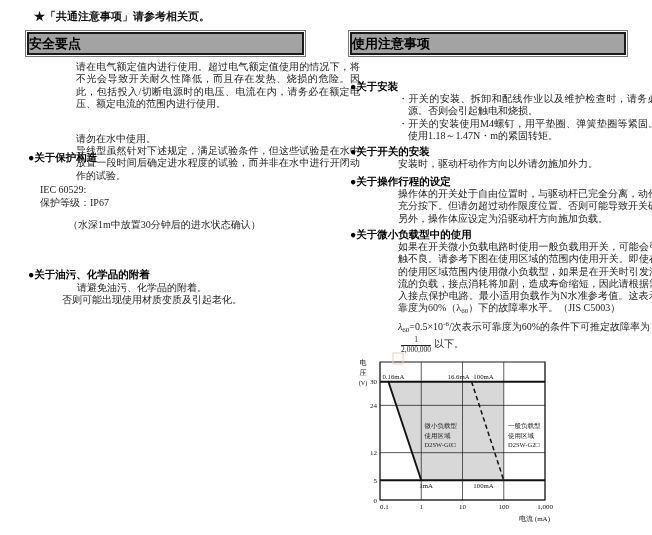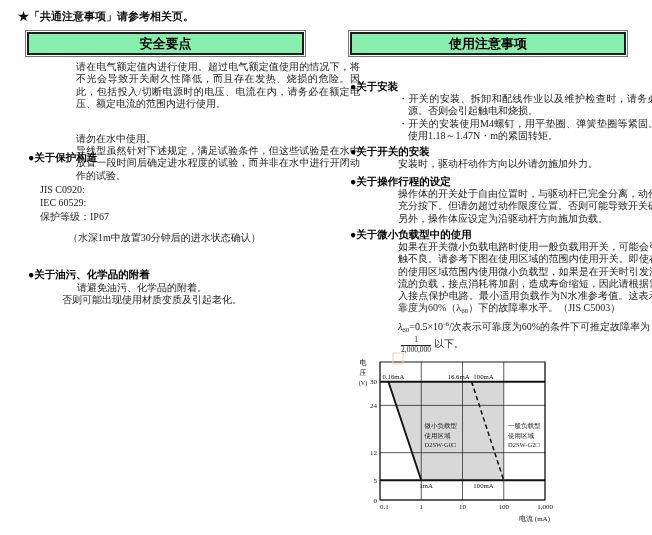--- a/index.html
+++ b/index.html
@@ -7,50 +7,49 @@
     width:652px;height:535px;position:relative;background:#ffffff;
     font-family:"Liberation Serif","DejaVu Serif",serif;
     color:#1f1f1f; overflow:hidden;
   }
   .abs{position:absolute;}
   .txt{font-size:10px;line-height:12.3px;text-align:justify;color:#222;margin-left:48px;}
   .reftxt{font-size:10px;line-height:13.4px;color:#222;}
   .h{font-weight:bold;font-size:10.5px;color:#000;line-height:12px;}
   .note{font-weight:bold;font-size:11px;color:#111;}
   .hdrbox{
-    box-sizing:border-box;height:23px;background:#86efac;
+    box-sizing:border-box;height:23px;background:#a3a3a3;
     border:2px solid #1b1b1b;outline:1px solid #777;outline-offset:1px;
-    text-align:center;font-weight:bold;font-size:13px;line-height:19px;color:#000;
+    font-weight:bold;font-size:13px;line-height:19px;color:#000;
   }
   .hang{padding-left:10px;text-indent:-10px;}
   .indent2{padding-left:28px;margin-top:8px;}
   sub.s{font-size:7px;vertical-align:-2px;}
   sup.s{font-size:7px;vertical-align:4px;}
   .lam{font-style:italic;}
   .frac{display:inline-block;vertical-align:-5px;text-align:center;
         font-size:7.5px;line-height:8.5px;margin:0 3px;color:#222;}
   .frac .num{display:block;border-bottom:1px solid #222;padding:0 2px;}
   svg{font-family:"Liberation Serif","DejaVu Serif",serif;}
 </style>
 </head>
 <body>
 
-<div class="abs note" style="left:18px;top:9px;">★「共通注意事项」请参考相关页。</div>
+<div class="abs note" style="left:34px;top:9px;">★「共通注意事项」请参考相关页。</div>
 
 <div class="abs" style="left:27px;top:32px;width:284px;">
   <div class="hdrbox" style="width:277px;">安全要点</div>
 </div>
 <div class="abs txt" style="left:28px;top:61px;width:284px;">请在电气额定值内进行使用。超过电气额定值使用的情况下，将不光会导致开关耐久性降低，而且存在发热、烧损的危险。因此，包括投入/切断电源时的电压、电流在内，请务必在额定电压、额定电流的范围内进行使用。</div>
 
 <div class="abs h" style="left:28px;top:120px;margin-top:32px;">●关于保护构造</div>
 <div class="abs txt" style="left:28px;top:133px;width:284px;">请勿在水中使用。</div>
 <div class="abs txt" style="left:28px;top:145px;width:284px;">导线型虽然针对下述规定，满足试验条件，但这些试验是在水中放置一段时间后确定进水程度的试验，而并非在水中进行开闭动作的试验。</div>
 
 <div class="abs" style="left:40px;top:183px;width:272px;">
-  <div class="reftxt">JIS C0920:</div>
   <div class="reftxt">IEC 60529:</div>
   <div class="reftxt">保护等级：IP67</div>
   <div class="reftxt indent2">（水深1m中放置30分钟后的进水状态确认）</div>
 </div>
 
 <div class="abs h" style="left:28px;top:269px;">●关于油污、化学品的附着</div>
 <div class="abs txt" style="left:29px;top:282px;width:284px;">请避免油污、化学品的附着。</div>
 <div class="abs txt" style="left:14px;top:294px;width:284px;">否则可能出现使用材质变质及引起老化。</div>
 
 <div class="abs" style="left:350px;top:32px;width:281px;font-family:Liberation Serif, serif;">

